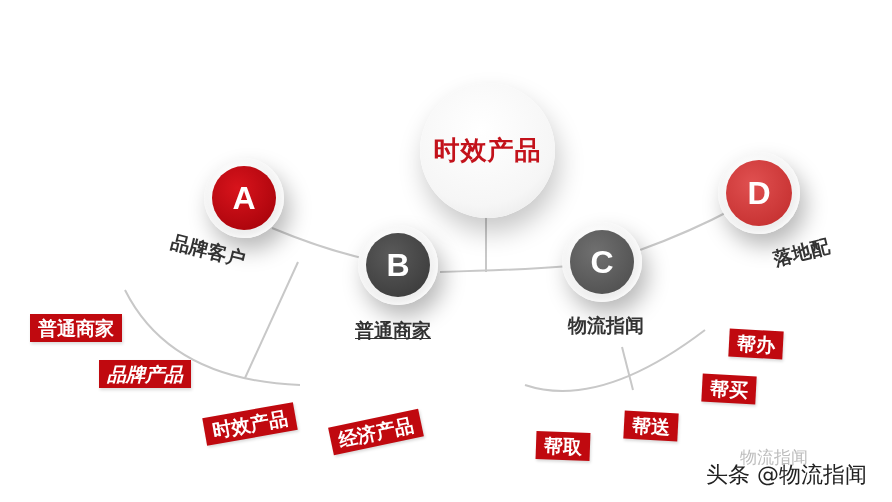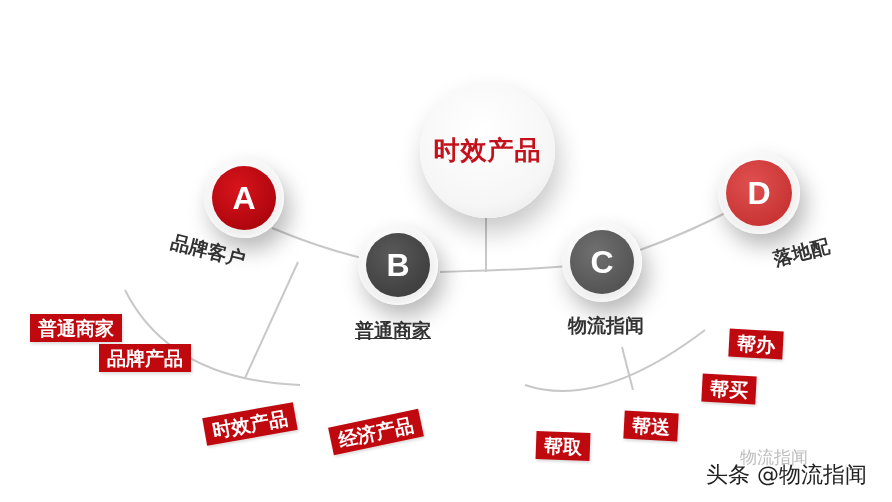--- a/index.html
+++ b/index.html
@@ -95,21 +95,21 @@
 </div>
 <div class="label" style="left:568px;top:313px;">物流指闻</div>
 
 <div class="node" style="left:718px;top:152px;width:82px;height:82px;">
   <div class="ring"></div>
   <div class="core" style="inset:8px;background:radial-gradient(circle at 40% 35%,#e05050,#c02a2a);font-size:32px;">D</div>
 </div>
 <div class="label" style="left:773px;top:240px;transform:rotate(-14deg);">落地配</div>
 
 <div class="tag" style="left:30px;top:314px;">普通商家</div>
-<div class="tag" style="left:99px;top:344px;">品牌产品</div>
+<div class="tag" style="left:99px;top:360px;font-style:italic;">品牌产品</div>
 <div class="tag" style="left:204px;top:410px;transform:rotate(-10deg);">时效产品</div>
 <div class="tag" style="left:330px;top:418px;transform:rotate(-12deg);">经济产品</div>
 
 <div class="tag" style="left:729px;top:330px;transform:rotate(3deg);">帮办</div>
 <div class="tag" style="left:702px;top:375px;transform:rotate(3deg);">帮买</div>
 <div class="tag" style="left:624px;top:412px;transform:rotate(3deg);">帮送</div>
 <div class="tag" style="left:536px;top:432px;transform:rotate(2deg);">帮取</div>
 
 <div class="watermark-ghost">物流指闻</div>
 <div class="watermark">头条 @物流指闻</div>

